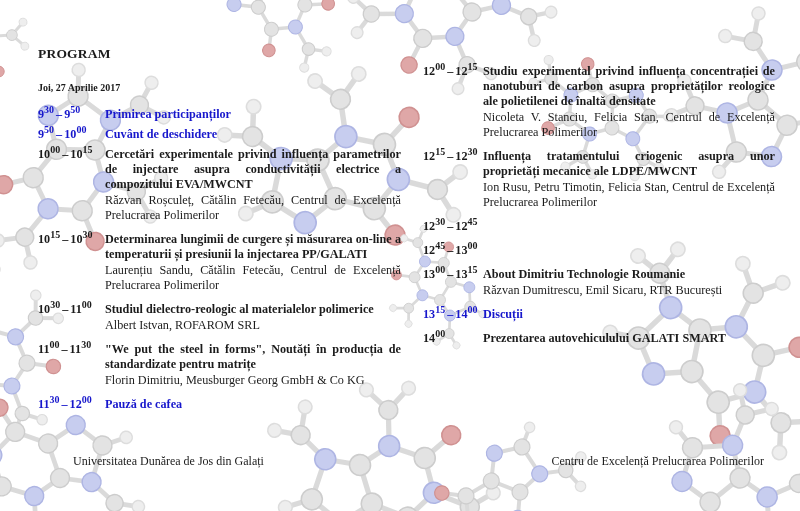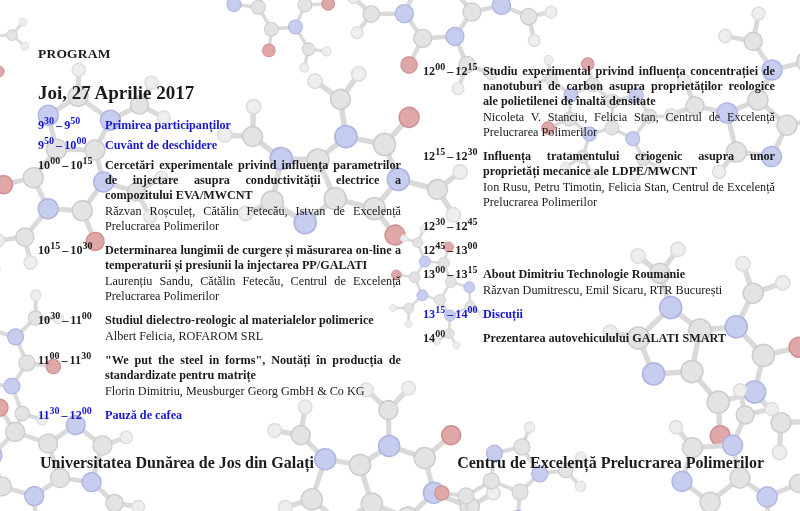--- a/index.html
+++ b/index.html
@@ -9,34 +9,34 @@
     position:relative; width:800px; height:511px;
     background:#ffffff; overflow:hidden;
     font-family:"Liberation Serif", serif;
     color:var(--text, #1b1b1b);
   }
   .watermark { position:absolute; inset:0; pointer-events:none; opacity:.9; }
   .col { position:absolute; }
   .col-left  { left:38px;  top:46px; width:363px; }
   .col-right { left:423px; top:64px; width:352px; }
   .program-title { font-size:13.5px; font-weight:bold; letter-spacing:.2px; margin-bottom:20px; }
-  .event-date    { font-size:19px; font-weight:bold; margin-bottom:14px; }
+  .event-date    { font-size:10px; font-weight:bold; margin-bottom:14px; }
   .item { display:flex; margin-bottom:9px; font-size:12.2px; line-height:15px; position:relative; }
   .item.tight { margin-bottom:5px; }
   .item .time { flex:0 0 67px; font-weight:bold; white-space:nowrap; }
   .col-right .item .time { flex-basis:60px; }
   .time sup { font-size:10px; line-height:0; vertical-align:super; }
   .time .sep { margin:0 2px; }
   .item .body { flex:1; min-width:0; }
   .session-title { font-weight:bold; text-align:justify; text-align-last:left; }
   .speakers { text-align:justify; text-align-last:left; margin-top:1px; }
   .speakers:empty { display:none; }
   .item.hl { color:var(--accent, #1717cc); }
   .footer-left, .footer-right {
-    position:absolute; top:454px; font-size:16px; font-weight:bold; white-space:nowrap;
+    position:absolute; top:454px; font-size:12px; font-weight:normal; white-space:nowrap;margin-left:33px;
   }
   .footer-left  { left:40px; }
   .footer-right { right:36px; }
 </style>
 </head>
 <body>
 
 <div class="page">
 
   <svg class="watermark" width="800" height="511" viewBox="0 0 800 511" aria-hidden="true">
@@ -122,37 +122,37 @@
       <div class="time"><span>9</span><sup>50</sup><span class="sep">–</span><span>10</span><sup>00</sup></div>
       <div class="body">
           <div class="session-title">Cuvânt de deschidere</div>
         </div>
     </div>
 
     <div class="item">
       <div class="time"><span>10</span><sup>00</sup><span class="sep">–</span><span>10</span><sup>15</sup></div>
       <div class="body">
           <div class="session-title">Cercetări experimentale privind influența parametrilor de injectare asupra conductivității electrice a compozitului EVA/MWCNT</div>
-          <div class="speakers">Răzvan Roșculeț, Cătălin Fetecău, Istvan de Excelență Prelucrarea Polimerilor</div>
+          <div class="speakers">Răzvan Roșculeț, Cătălin Fetecău, Centrul de Excelență Prelucrarea Polimerilor</div>
         </div>
     </div>
 
     <div class="item">
       <div class="time"><span>10</span><sup>15</sup><span class="sep">–</span><span>10</span><sup>30</sup></div>
       <div class="body">
           <div class="session-title">Determinarea lungimii de curgere și măsurarea on-line a temperaturii și presiunii la injectarea PP/GALATI</div>
           <div class="speakers">Laurențiu Sandu, Cătălin Fetecău, Centrul de Excelență Prelucrarea Polimerilor</div>
         </div>
     </div>
 
     <div class="item">
       <div class="time"><span>10</span><sup>30</sup><span class="sep">–</span><span>11</span><sup>00</sup></div>
       <div class="body">
           <div class="session-title">Studiul dielectro-reologic al materialelor polimerice</div>
-          <div class="speakers">Albert Felicia, ROFAROM SRL</div>
+          <div class="speakers">Albert Istvan, ROFAROM SRL</div>
         </div>
     </div>
 
     <div class="item">
       <div class="time"><span>11</span><sup>00</sup><span class="sep">–</span><span>11</span><sup>30</sup></div>
       <div class="body">
           <div class="session-title">"We put the steel in forms", Noutăți în producția de standardizate pentru matrițe</div>
           <div class="speakers">Florin Dimitriu, Meusburger Georg GmbH &amp; Co KG</div>
         </div>
     </div>

